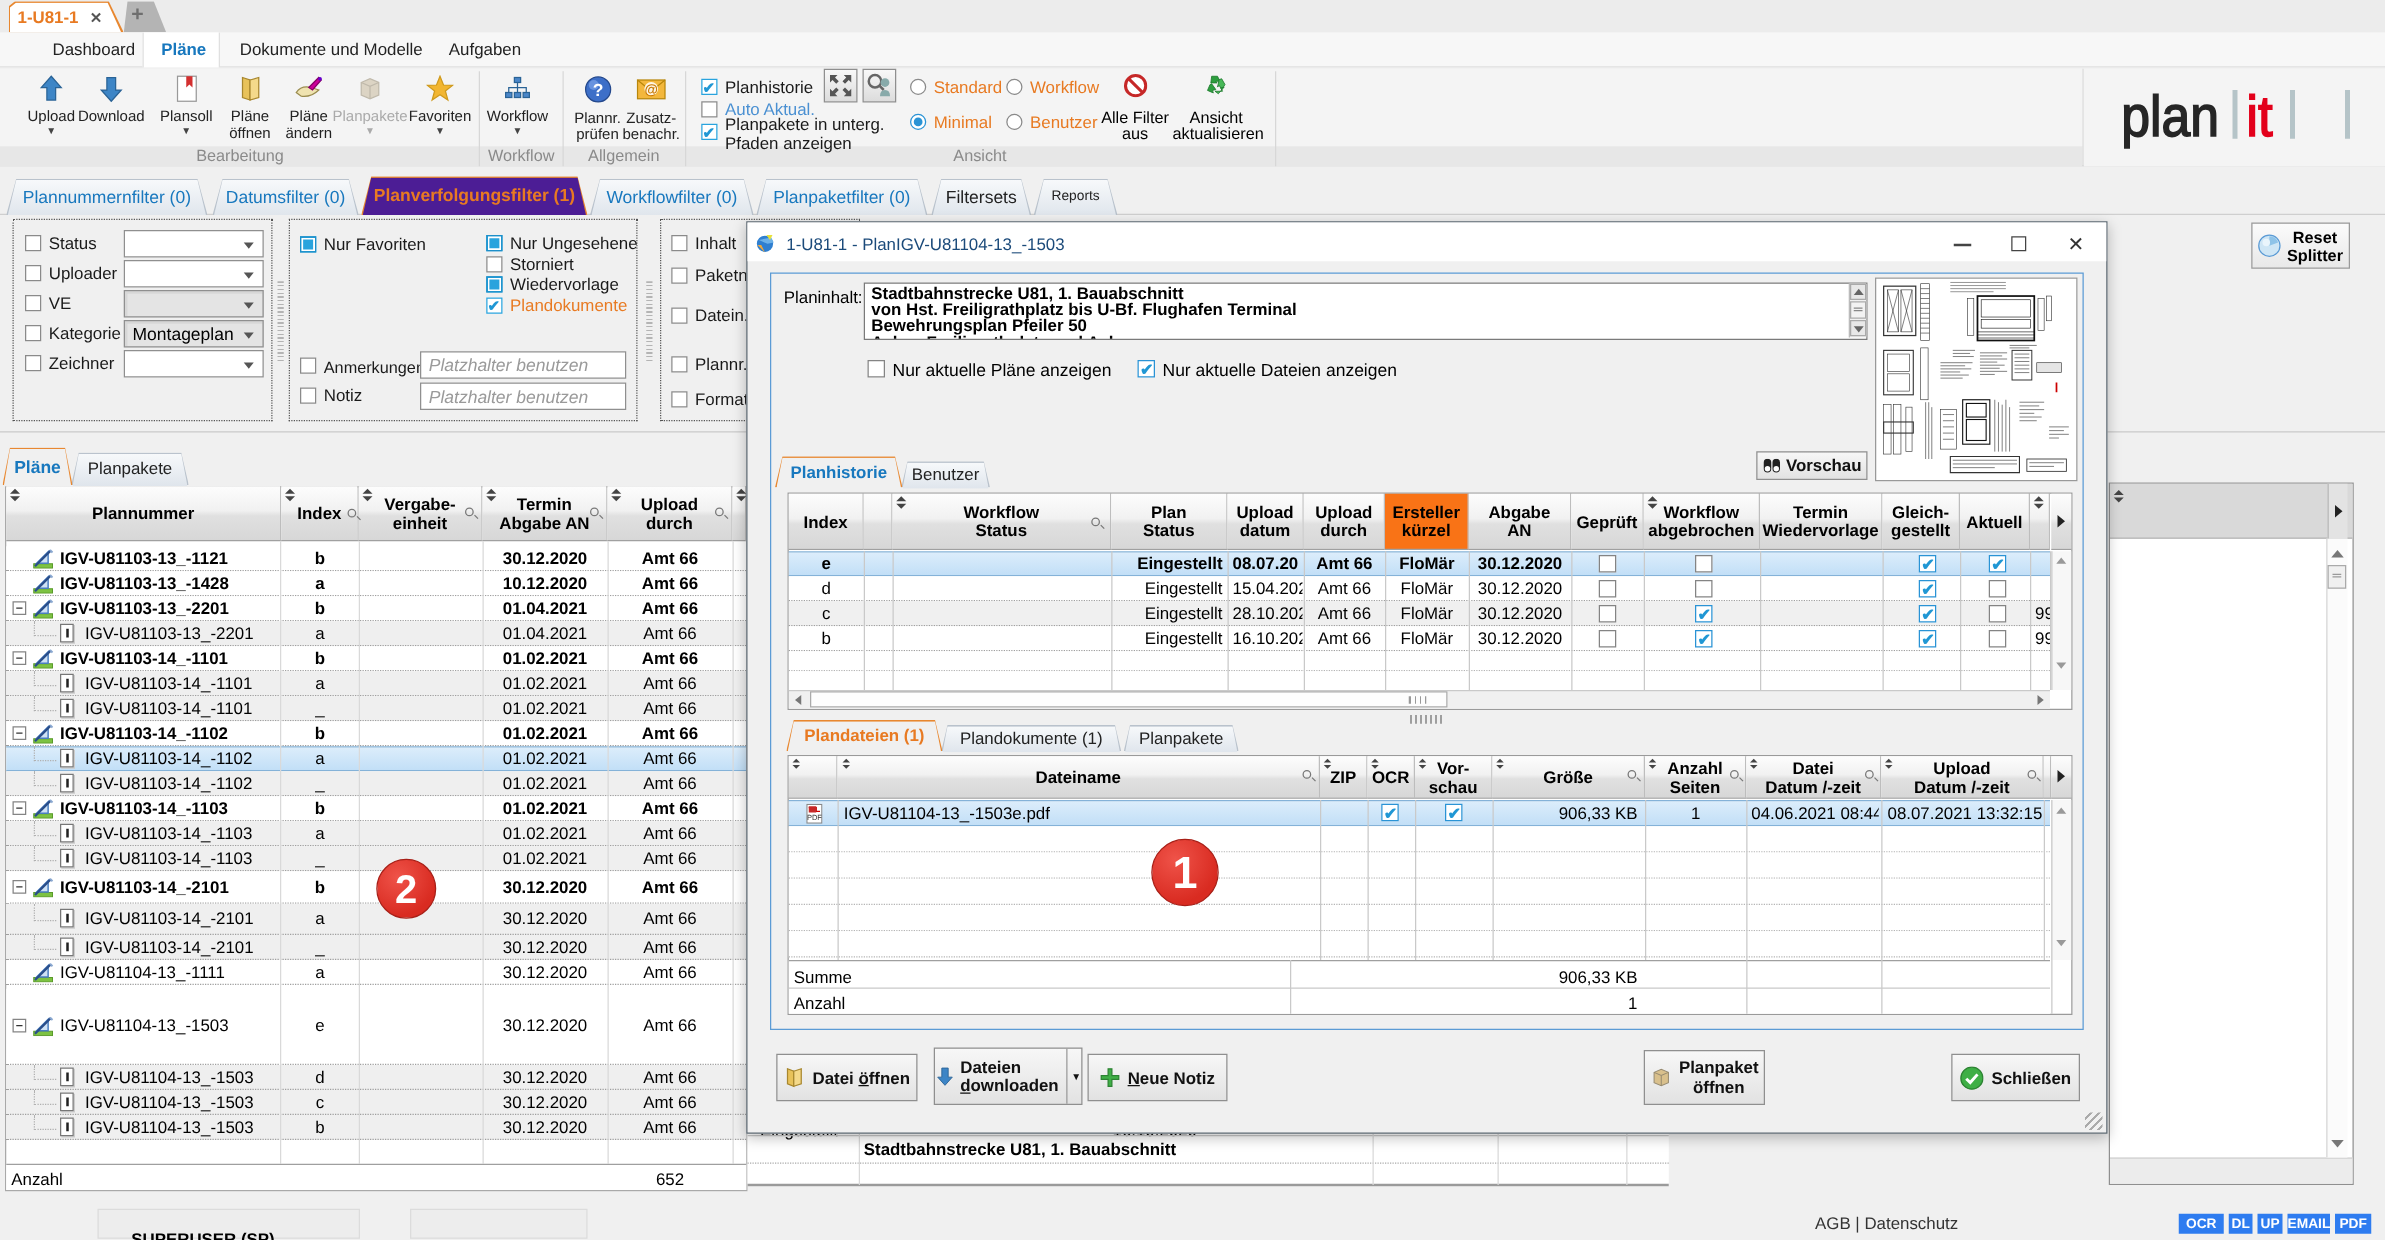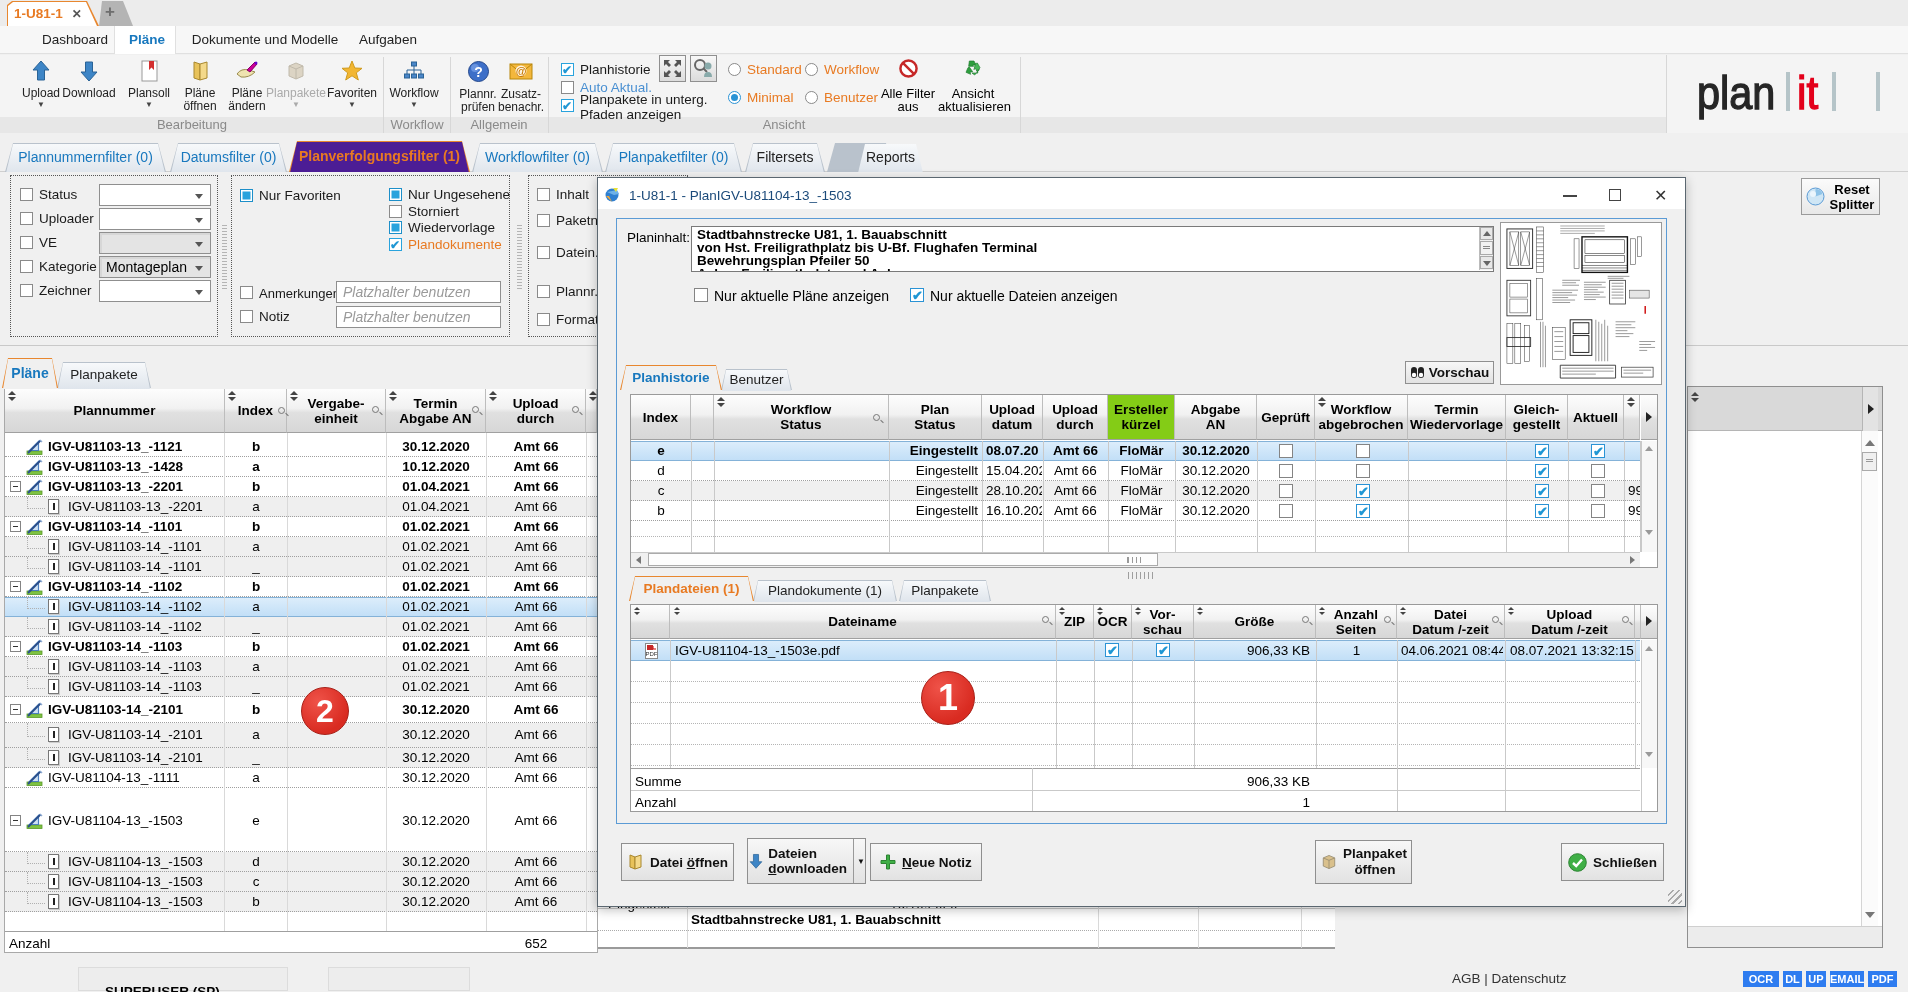--- a/index.html
+++ b/index.html
@@ -243,21 +243,21 @@
 <div class="trap trapt" style="--sl:7px; --sr:7px; left:6px; top:144px; width:159px; height:29px; background:linear-gradient(#f7f9fb,#dfe5ec); color:#1878be; font-weight:normal; font-size:14px; line-height:27px;">Plannummernfilter (0)</div>
 <div class="trap" style="--sl:8px; --sr:8px; left:170px; top:143px; width:117px; height:29px; background:#b9c2cc;"></div>
 <div class="trap trapt" style="--sl:7px; --sr:7px; left:171px; top:144px; width:115px; height:29px; background:linear-gradient(#f7f9fb,#dfe5ec); color:#1878be; font-weight:normal; font-size:14px; line-height:27px;">Datumsfilter (0)</div>
 <div class="trap" style="--sl:8px; --sr:8px; left:472px; top:143px; width:131px; height:29px; background:#b9c2cc;"></div>
 <div class="trap trapt" style="--sl:7px; --sr:7px; left:473px; top:144px; width:129px; height:29px; background:linear-gradient(#f7f9fb,#dfe5ec); color:#1878be; font-weight:normal; font-size:14px; line-height:27px;">Workflowfilter (0)</div>
 <div class="trap" style="--sl:8px; --sr:8px; left:605px; top:143px; width:137px; height:29px; background:#b9c2cc;"></div>
 <div class="trap trapt" style="--sl:7px; --sr:7px; left:606px; top:144px; width:135px; height:29px; background:linear-gradient(#f7f9fb,#dfe5ec); color:#1878be; font-weight:normal; font-size:14px; line-height:27px;">Planpaketfilter (0)</div>
 <div class="trap" style="--sl:8px; --sr:8px; left:745px; top:143px; width:80px; height:29px; background:#b9c2cc;"></div>
 <div class="trap trapt" style="--sl:7px; --sr:7px; left:746px; top:144px; width:78px; height:29px; background:linear-gradient(#f7f9fb,#dfe5ec); color:#222; font-weight:normal; font-size:14px; line-height:27px;">Filtersets</div>
 <div class="trap" style="--sl:8px; --sr:8px; left:827px; top:143px; width:67px; height:29px; background:#b9c2cc;"></div>
-<div class="trap trapt" style="--sl:7px; --sr:7px; left:828px; top:144px; width:65px; height:29px; background:linear-gradient(#f7f9fb,#dfe5ec); color:#222; font-weight:normal; font-size:14px; line-height:27px;margin-left:30px;">Reports</div>
+<div class="trap trapt" style="--sl:7px; --sr:7px; left:828px; top:144px; width:65px; height:29px; background:linear-gradient(#f7f9fb,#dfe5ec); color:#222; font-weight:normal; font-size:11px; line-height:27px;">Reports</div>
 <div class="trap" style="--sl:8px; --sr:8px; left:289px; top:141px; width:181px; height:31px; background:#e8872f;"></div>
 <div class="trap trapt" style="--sl:7px; --sr:7px; left:290px; top:142px; width:179px; height:31px; background:#4c1d95; color:#e87a22; font-weight:bold; font-size:14px; line-height:29px;">Planverfolgungsfilter (1)</div>
 
 <div id="filterpanel"></div>
 <div class="dgroup" style="left:10px; top:175px; width:208px; height:162px;"></div>
 <div class="dgroup" style="left:231px; top:175px; width:279px; height:162px;"></div>
 <div class="dgroup" style="left:528px; top:175px; width:160px; height:162px;"></div>
 <div class="cb" style="left:20px; top:188px;"></div>
 <div class="flabel" style="left:39px; top:187px;">Status</div>
 <div class="cb" style="left:20px; top:212px;"></div>
@@ -649,21 +649,21 @@
     <span>Vorschau</span>
   </div>
 
 <div class="abs" style="left:630px; top:394px; width:1028px; height:174px; background:#fff; border:1px solid #9a9a9a;"></div>
 <div class="htcell thead" style="left:631px; top:395px; width:60px; height:45px; ">Index</div>
 <div class="htcell thead" style="left:691px; top:395px; width:23px; height:45px; "></div>
 <div class="htcell thead" style="left:714px; top:395px; width:175px; height:45px; ">Workflow<br>Status</div>
 <div class="htcell thead" style="left:889px; top:395px; width:93px; height:45px; ">Plan<br>Status</div>
 <div class="htcell thead" style="left:982px; top:395px; width:61px; height:45px; ">Upload<br>datum</div>
 <div class="htcell thead" style="left:1043px; top:395px; width:65px; height:45px; ">Upload<br>durch</div>
-<div class="htcell thead" style="left:1108px; top:395px; width:67px; height:45px; background:#84cc16;">Ersteller<br>kürzel</div>
+<div class="htcell thead" style="left:1108px; top:395px; width:67px; height:45px; background:#f97316;">Ersteller<br>kürzel</div>
 <div class="htcell thead" style="left:1175px; top:395px; width:82px; height:45px; ">Abgabe<br>AN</div>
 <div class="htcell thead" style="left:1257px; top:395px; width:58px; height:45px; ">Geprüft</div>
 <div class="htcell thead" style="left:1315px; top:395px; width:93px; height:45px; ">Workflow<br>abgebrochen</div>
 <div class="htcell thead" style="left:1408px; top:395px; width:98px; height:45px; ">Termin<br>Wiedervorlage</div>
 <div class="htcell thead" style="left:1506px; top:395px; width:62px; height:45px; ">Gleich-<br>gestellt</div>
 <div class="htcell thead" style="left:1568px; top:395px; width:56px; height:45px; ">Aktuell</div>
 <div class="htcell thead" style="left:1624px; top:395px; width:16px; height:45px; "></div>
 
 <div class="abs" style="left:717px; top:397px;">
     <div style="width:0;height:0;border-left:4px solid transparent;border-right:4px solid transparent;border-bottom:4px solid #444;margin-bottom:2px;"></div>

